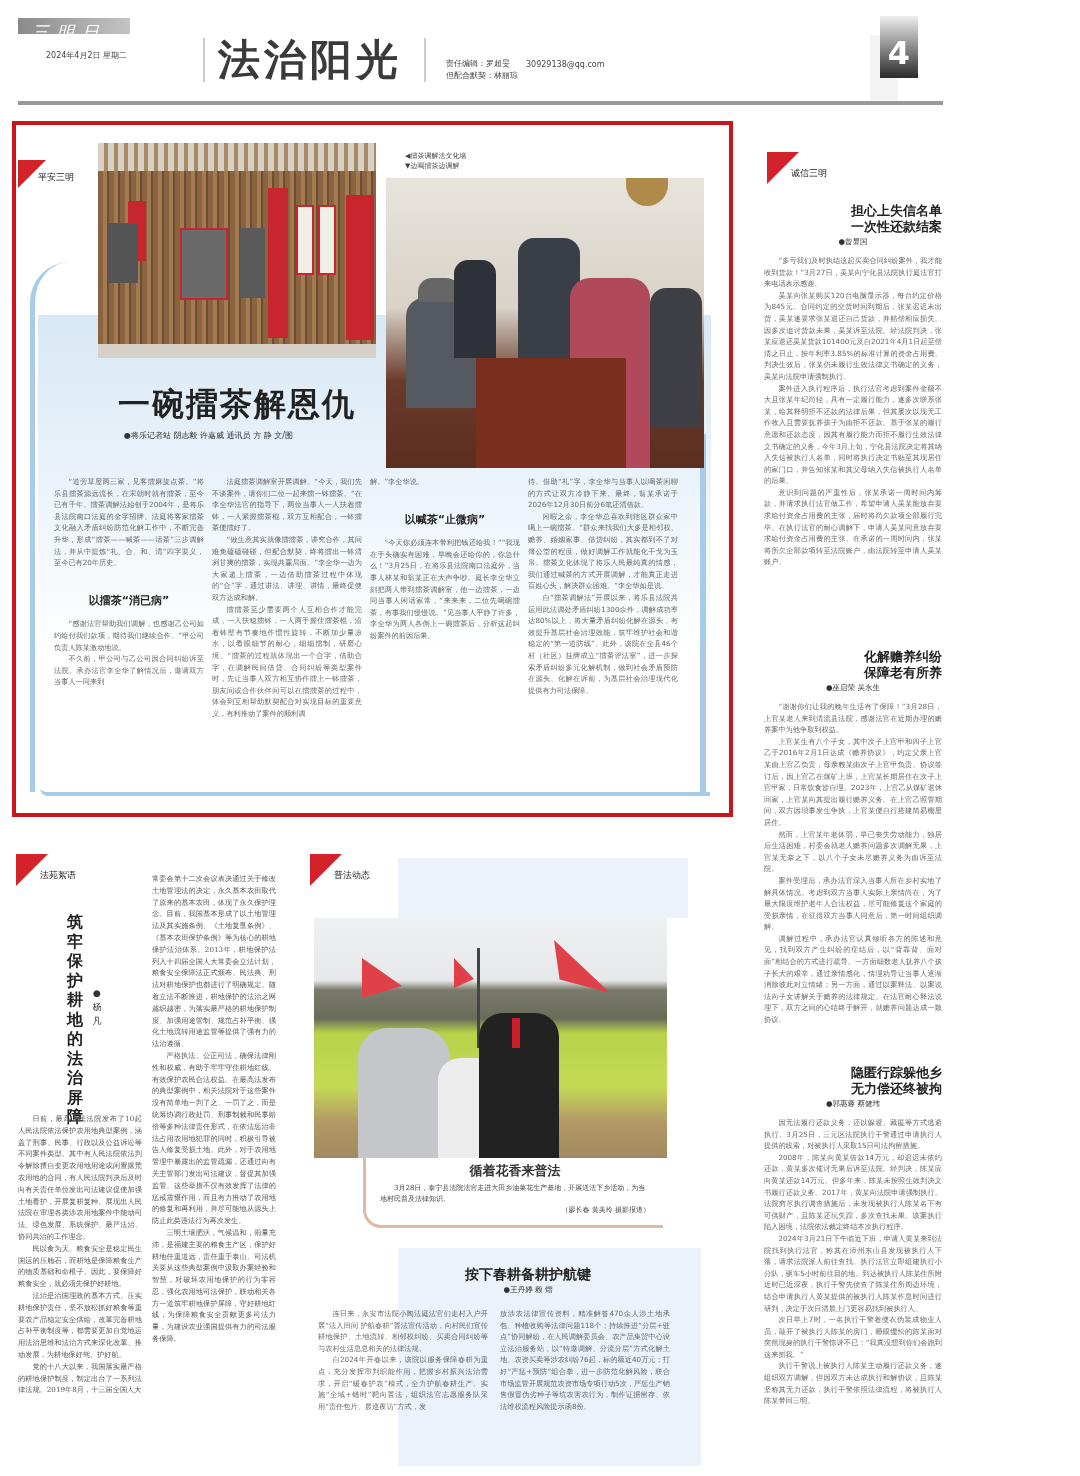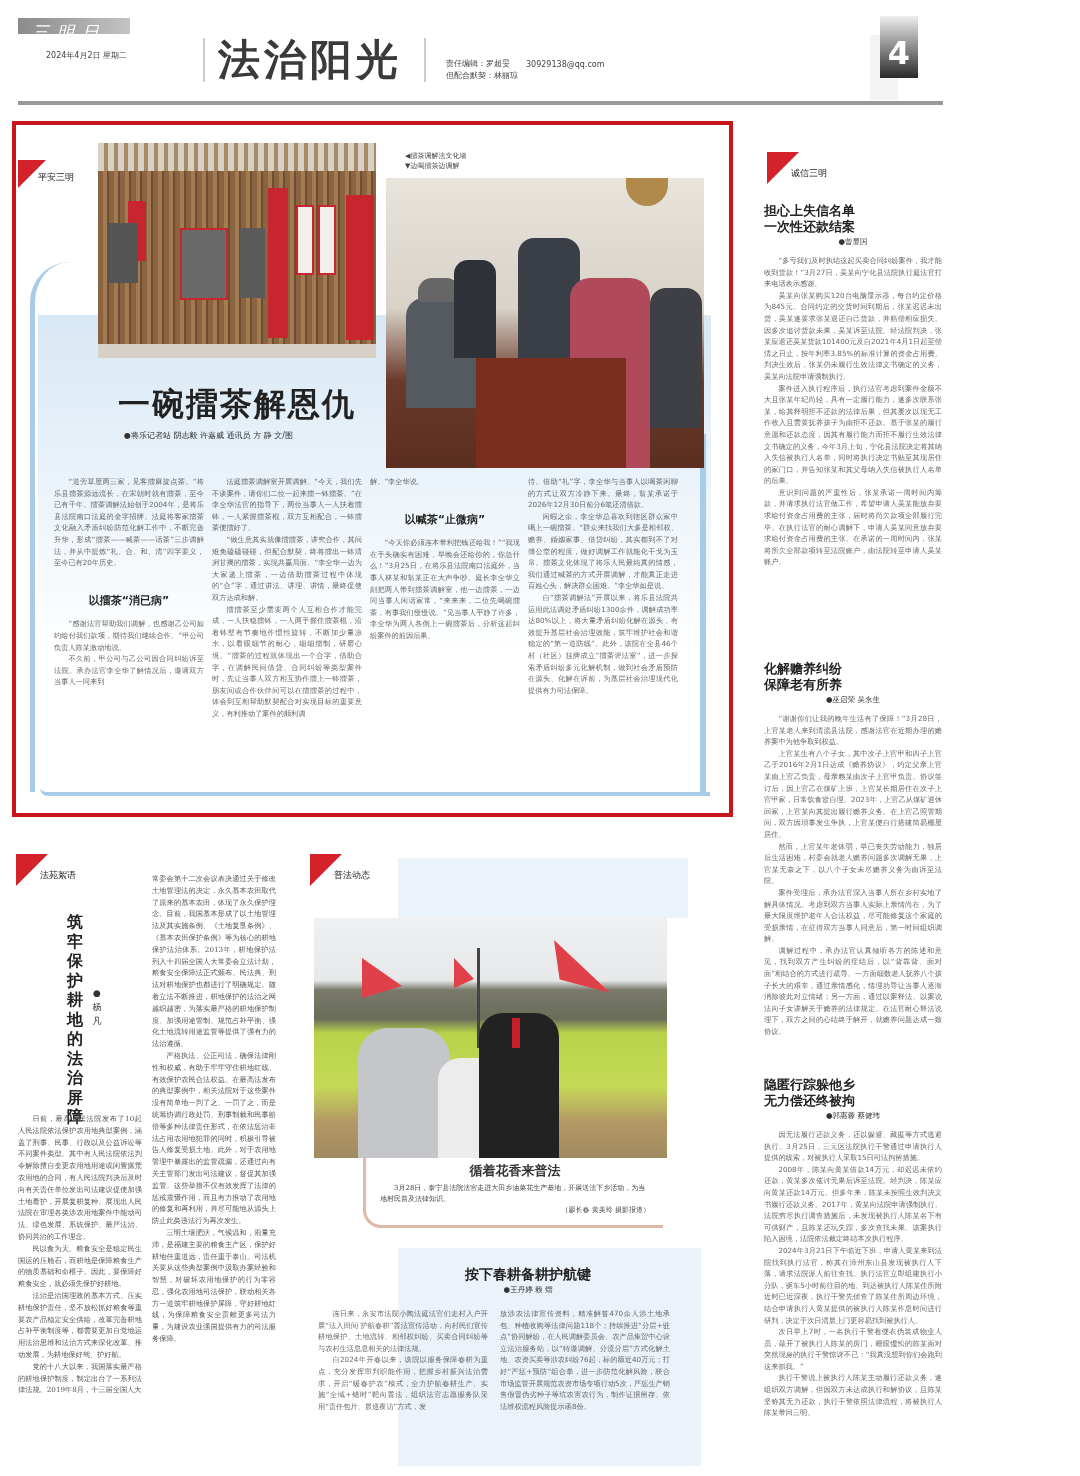--- a/index.html
+++ b/index.html
@@ -24,21 +24,21 @@
 .tag-text{font-size:9px;color:#222;margin-left:-8px;margin-bottom:4px}
 .photo{overflow:hidden}
 .photo1{left:98px;top:143px;width:278px;height:215px;background:repeating-linear-gradient(90deg,#8a6440 0 5px,#a47a50 5px 9px,#6e4e32 9px 11px)}
 .photo2{left:386px;top:178px;width:318px;height:290px;background:linear-gradient(180deg,#e8e4dc 0%,#d8d2c8 45%,#6a3a2a 70%,#5a2e20 100%)}
 .headline-main{left:118px;top:383px;font-family:"DejaVu Serif",serif;font-size:32px;font-weight:bold;color:#222;letter-spacing:2px}
 .byline{left:124px;top:430px;font-size:8px;color:#333}
 .caption-small{left:405px;top:151px;font-size:7px;color:#444;line-height:10px}
 .col{font-size:7.2px;line-height:11.6px;color:#666;text-align:justify;overflow:hidden}
 .col p{text-indent:2em}
 .subhead{font-size:11px;font-weight:bold;color:#222;text-align:center;margin:26px 0 12px}
-.right-title{font-size:13px;font-weight:bold;color:#222;text-align:left;line-height:16px}
+.right-title{font-size:13px;font-weight:bold;color:#222;text-align:right;line-height:16px}
 .right-by{font-size:7.5px;color:#333;text-align:center;margin:2px 0 8px}
 .rural-photo{left:314px;top:918px;width:353px;height:240px;background:linear-gradient(180deg,#eef0f2 0%,#e6e8ea 26%,#7a7a6a 30%,#6a6c5a 42%,#b8d24a 48%,#c4da56 70%,#b49866 85%,#a08a60 100%)}
 .soft-panel{left:398px;top:858px;width:290px;height:60px;background:#ecf2fa}
 .caption-box{left:363px;top:1158px;width:300px;height:70px;border-left:3px solid #e0b8a8;border-bottom:3px solid #e0b8a8;border-bottom-left-radius:18px}
 .news-panel{left:398px;top:1248px;width:303px;height:218px;background:#ecf2fa}
 .vert-title{left:64px;top:912px;width:22px;font-family:"DejaVu Sans",sans-serif;font-size:16px;font-weight:bold;color:#222;line-height:19.5px;text-align:center}
 .vert-by{left:91px;top:986px;width:12px;font-size:9px;line-height:14px;color:#333;text-align:center}
 .serif-col{font-family:"DejaVu Serif",serif;font-size:7.2px;line-height:11.8px;color:#555;text-align:justify;overflow:hidden}
 .serif-col p{text-indent:2em}
 </style>
@@ -136,21 +136,21 @@
       <div>一次性还款结案</div>
     </div>
     <div class="right-by">●曾显国</div>
     <div class="col" style="width:178px;height:380px">
       <p>“多亏我们及时执结这起买卖合同纠纷案件，我才能收到货款！”3月27日，吴某向宁化县法院执行庭法官打来电话表示感谢。</p>
       <p>吴某向张某购买120台电脑显示器，每台约定价格为845元。合同约定的交货时间到期后，张某迟迟未出货，吴某遂要求张某退还自己货款，并赔偿相应损失。因多次追讨货款未果，吴某诉至法院。经法院判决，张某应退还吴某货款101400元及自2021年4月1日起至偿清之日止，按年利率3.85%的标准计算的资金占用费。判决生效后，张某仍未履行生效法律文书确定的义务，吴某向法院申请强制执行。</p>
       <p>案件进入执行程序后，执行法官考虑到案件金额不大且张某年纪尚轻，具有一定履行能力，遂多次联系张某，给其释明拒不还款的法律后果，但其屡次以现无工作收入且需要抚养孩子为由拒不还款。基于张某的履行意愿和还款态度，因其有履行能力而拒不履行生效法律文书确定的义务，今年3月上旬，宁化县法院决定将其纳入失信被执行人名单，同时将执行决定书贴至其现居住的家门口，并告知张某和其父母纳入失信被执行人名单的后果。</p>
       <p>意识到问题的严重性后，张某承诺一周时间内筹款，并请求执行法官做工作，希望申请人吴某能放弃要求给付资金占用费的主张，届时将尚欠款项全部履行完毕。在执行法官的耐心调解下，申请人吴某同意放弃要求给付资金占用费的主张。在承诺的一周时间内，张某将所欠全部款项转至法院账户，由法院转至申请人吴某账户。</p>
     </div>
   </div>
-  <div style="margin-top:26px">
+  <div style="margin-top:14px">
     <div class="right-title">
       <div>化解赡养纠纷</div>
       <div>保障老有所养</div>
     </div>
     <div class="right-by">●巫启荣 吴永生</div>
     <div class="col" style="width:178px;height:350px">
       <p>“谢谢你们让我的晚年生活有了保障！”3月28日，上官某老人来到清流县法院，感谢法官在近期办理的赡养案中为他争取到权益。</p>
       <p>上官某生有八个子女，其中次子上官甲和四子上官乙于2016年2月1日达成《赡养协议》，约定父亲上官某由上官乙负责，母亲赖某由次子上官甲负责。协议签订后，因上官乙在煤矿上班，上官某长期居住在次子上官甲家，日常饮食皆自理。2023年，上官乙从煤矿退休回家，上官某向其提出履行赡养义务。在上官乙照管期间，双方因琐事发生争执，上官某便自行搭建简易棚屋居住。</p>
       <p>然而，上官某年老体弱，早已丧失劳动能力，独居后生活困难，村委会就老人赡养问题多次调解无果，上官某无奈之下，以八个子女未尽赡养义务为由诉至法院。</p>
       <p>案件受理后，承办法官深入当事人所在乡村实地了解具体情况。考虑到双方当事人实际上亲情尚在，为了最大限度维护老年人合法权益，尽可能修复这个家庭的受损亲情，在征得双方当事人同意后，第一时间组织调解。</p>

